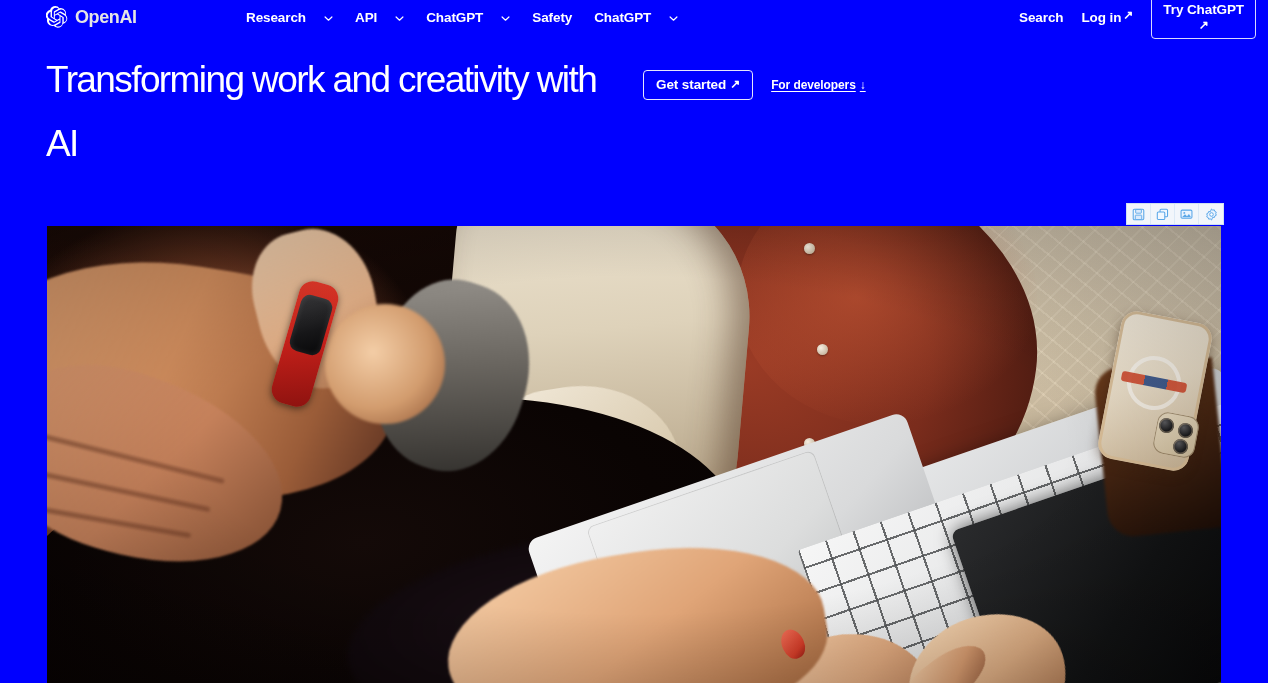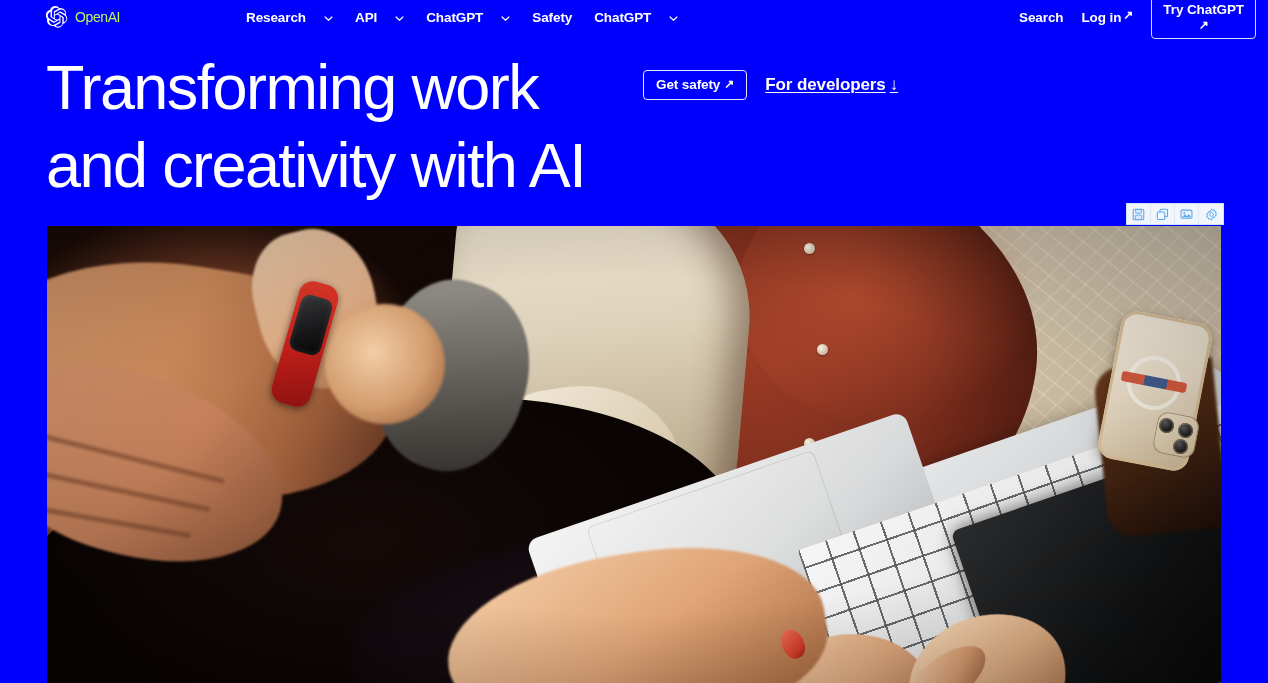--- a/index.html
+++ b/index.html
@@ -35,24 +35,24 @@
   .brand {
     position: absolute;
     left: 46px;
     display: flex;
     align-items: center;
     gap: 7px;
     cursor: pointer;
   }
   .brand-logo { width: 22px; height: 22px; display: block; }
   .brand-name {
-    font-size: 14px;
-    font-weight: 400;
+    font-size: 18px;
+    font-weight: 700;
     letter-spacing: -0.4px;
-    color: #bef264;
+    color: #e5e5e5;
     line-height: 1;
   }
 
   .nav-links {
     position: absolute;
     left: 246px;
     display: flex;
     align-items: center;
     gap: 22px;
   }
@@ -122,23 +122,23 @@
     width: 1268px;
     height: 160px;
   }
 
   .hero-title {
     position: absolute;
     left: 46px;
     top: 4px;
     width: 580px;
     color: #ffffff;
-    font-size: 63px;
+    font-size: 37px;
     font-weight: 400;
-    line-height: 78px;
+    line-height: 64px;
     letter-spacing: -1.6px;
   }
 
   .hero-right {
     position: absolute;
     left: 643px;
     top: 6px;
     width: 580px;
   }
   .hero-sub {
@@ -164,21 +164,21 @@
     color: #ffffff;
     background: transparent;
     cursor: pointer;
     display: inline-flex;
     align-items: center;
     gap: 4px;
     letter-spacing: -0.1px;
     font-family: "Liberation Sans", sans-serif;
   }
   .cta-link {
-    font-size: 17px;
+    font-size: 12px;
     font-weight: 700;
     color: #ffffff;
     text-decoration: underline;
     text-underline-offset: 2px;
     cursor: pointer;
     display: inline-flex;
     align-items: flex-end;
     gap: 4px;
     letter-spacing: -0.1px;
   }
@@ -626,21 +626,21 @@
     </div>
   </nav>
 
   <section class="hero">
     <h1 class="hero-title">Transforming work and creativity with AI</h1>
 
     <div class="hero-right">
 
       <div class="hero-cta">
         <button class="cta-primary">
-          <span>Get safety</span>
+          <span>Get started</span>
           <span class="arrow-ne">↗</span>
         </button>
         <a class="cta-link">
           <span>For developers</span>
           <span class="arr-d">↓</span>
         </a>
       </div>
     </div>
   </section>
 

